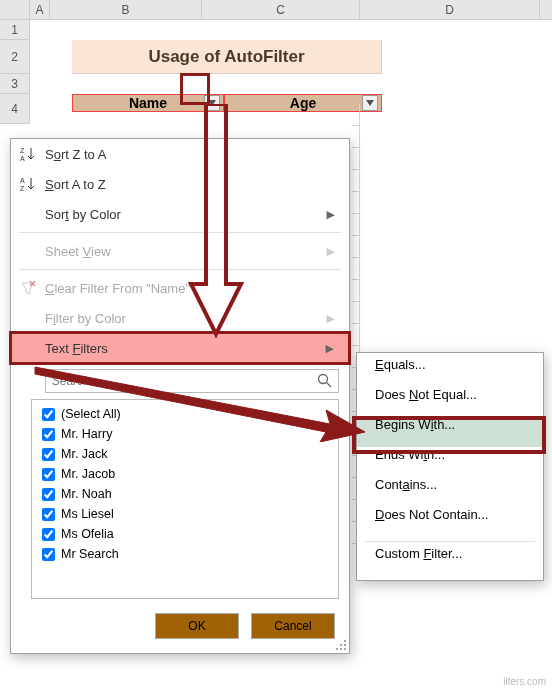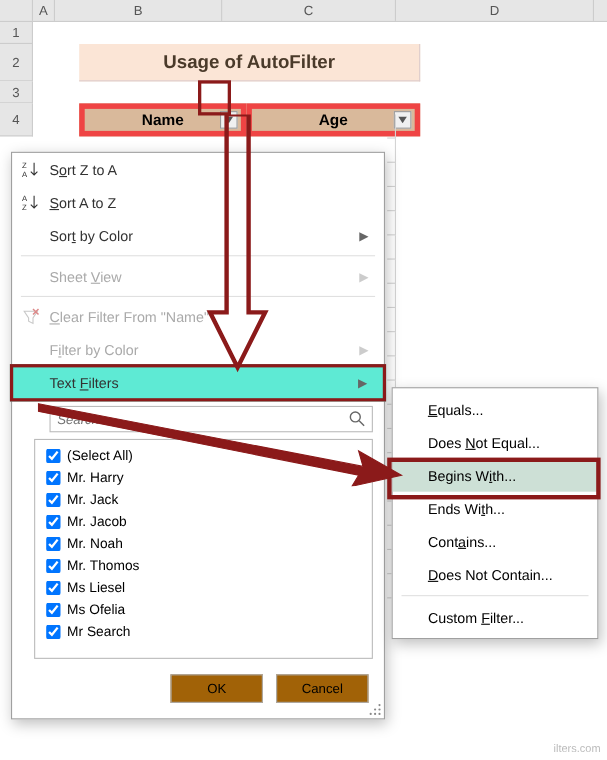--- a/index.html
+++ b/index.html
@@ -17,56 +17,56 @@
 
 .rows { display: flex; }
 .row-headers { width: 30px; }
 .row-h { height: 20px; text-align: center; font-size: 12px; color: #555; border-right: 1px solid #ccc; border-bottom: 1px solid #ccc; background: #e6e6e6; line-height: 20px; }
 .row-h.r2 { height: 34px; line-height: 34px; }
 .row-h.r4 { height: 30px; line-height: 30px; }
 
 .cells { position: relative; }
 .title-cell { position: absolute; left: 42px; top: 20px; width: 310px; height: 34px; background: #fbe5d6; text-align: center; font-weight: bold; font-size: 17px; color: #4a3a2a; line-height: 34px; border-bottom: 1px solid #dcc; border-right: 1px solid #dcc; }
 .header-row { position: absolute; left: 42px; top: 74px; display: flex; }
-.hcell { height: 30px; background: #d9b99b; border: 5px solid #ef4444; font-weight: bold; font-size: 14px; display: flex; align-items: center; justify-content: center; position: relative; }
+.hcell { height: 18px; background: #d9b99b; border: 1px solid #ef4444; font-weight: bold; font-size: 14px; display: flex; align-items: center; justify-content: center; position: relative; }
 .hcell.name { width: 152px; }
 .hcell.age { width: 158px; justify-content: center; }
 .filter-btn { position: absolute; right: 3px; top: 50%; transform: translateY(-50%); width: 16px; height: 16px; background: #f0f0f0; border: 1px solid #999; display: flex; align-items: center; justify-content: center; cursor: pointer; }
 .filter-btn svg { width: 8px; height: 6px; }
 .name-filter-highlight { position: absolute; left: 180px; top: 73px; width: 30px; height: 32px; border: 3px solid #8B1A1A; z-index: 5; pointer-events: none; }
 
 
 .grid-lines { position: absolute; left: 352px; top: 104px; width: 8px; height: 460px; }
 .grid-lines .gl { height: 22px; border-bottom: 1px solid #d4d4d4; border-right: 1px solid #d4d4d4; }
 
 
 .dropdown { position: absolute; left: 10px; top: 138px; width: 340px; background: #fff; border: 1px solid #a0a0a0; box-shadow: 2px 4px 12px rgba(0,0,0,0.25); z-index: 10; }
 .dd-item { display: flex; align-items: center; height: 30px; padding: 0 14px 0 34px; font-size: 13px; color: #333; position: relative; cursor: pointer; }
 .dd-item.disabled { color: #aaa; cursor: default; }
 .dd-item .icon { position: absolute; left: 8px; width: 18px; height: 18px; display: flex; align-items: center; justify-content: center; }
 .dd-item .arrow { margin-left: auto; color: #666; font-size: 11px; }
 .dd-item.disabled .arrow { color: #ccc; }
 .dd-sep { height: 1px; background: #e0e0e0; margin: 3px 8px; }
-.dd-item.highlighted { background: #5eead4; border: 3px solid #8B1A1A; height: 34px; margin: -2px -2px; padding-left: 33px; }
+.dd-item.highlighted { background: #fca5a5; border: 3px solid #8B1A1A; height: 34px; margin: -2px -2px; padding-left: 33px; }
 
 .search-row { padding: 6px 10px 4px 34px; position: relative; }
 .search-input { width: 100%; height: 24px; border: 1px solid #bbb; padding: 0 26px 0 6px; font-size: 12px; color: #888; font-style: italic; }
 .search-icon { position: absolute; right: 16px; top: 10px; width: 16px; height: 16px; }
 
 .check-list { margin: 2px 10px 4px 20px; border: 1px solid #bbb; height: 200px; overflow: hidden; padding: 4px 6px; }
 .check-item { display: flex; align-items: center; height: 20px; font-size: 12.5px; }
 .check-item input { margin-right: 6px; width: 13px; height: 13px; }
 
 .dd-buttons { display: flex; justify-content: flex-end; gap: 12px; padding: 10px 14px 14px; }
 .dd-buttons button { width: 84px; height: 26px; background: #a16207; border: 1px solid #adadad; font-size: 12px; cursor: pointer; }
 .resize-grip { position: absolute; right: 2px; bottom: 2px; width: 12px; height: 12px; }
 
 
 .submenu { position: absolute; left: 356px; top: 352px; width: 188px; background: #fff; border: 1px solid #a0a0a0; box-shadow: 2px 4px 12px rgba(0,0,0,0.25); z-index: 20; padding: 4px 0; }
-.sub-item { height: 30px; padding: 0 32px; font-size: 13px; display: flex; align-items: center; cursor: pointer; }
+.sub-item { height: 30px; padding: 0 18px; font-size: 13px; display: flex; align-items: flex-start; cursor: pointer; }
 .sub-item.hl { background: #cde0d6; }
 .sub-highlight-box { position: absolute; left: 352px; top: 416px; width: 194px; height: 38px; border: 4px solid #8B1A1A; z-index: 25; pointer-events: none; }
 .sub-sep { height: 1px; background: #e0e0e0; margin: 4px 8px; }
 
 
 .arrow-shape { position: absolute; z-index: 30; pointer-events: none; }
 .watermark { position: absolute; right: 6px; bottom: 4px; font-size: 10px; color: #bbb; z-index: 50; }
 u { text-decoration: underline; }
 </style>
 </head>
@@ -206,24 +206,20 @@
     <div class="check-item">
         <input type="checkbox" checked="" style="">
         <span>Mr. Jacob</span>
       </div>
     <div class="check-item">
         <input type="checkbox" checked="" style="">
         <span>Mr. Noah</span>
       </div>
     <div class="check-item">
         <input type="checkbox" checked="" style="">
-        <span>Mr. Thomos</span>
-      </div>
-    <div class="check-item">
-        <input type="checkbox" checked="" style="">
         <span>Ms Liesel</span>
       </div>
     <div class="check-item">
         <input type="checkbox" checked="" style="">
         <span>Ms Ofelia</span>
       </div>
     <div class="check-item">
         <input type="checkbox" checked="" style="">
         <span>Mr Search</span>
       </div>

